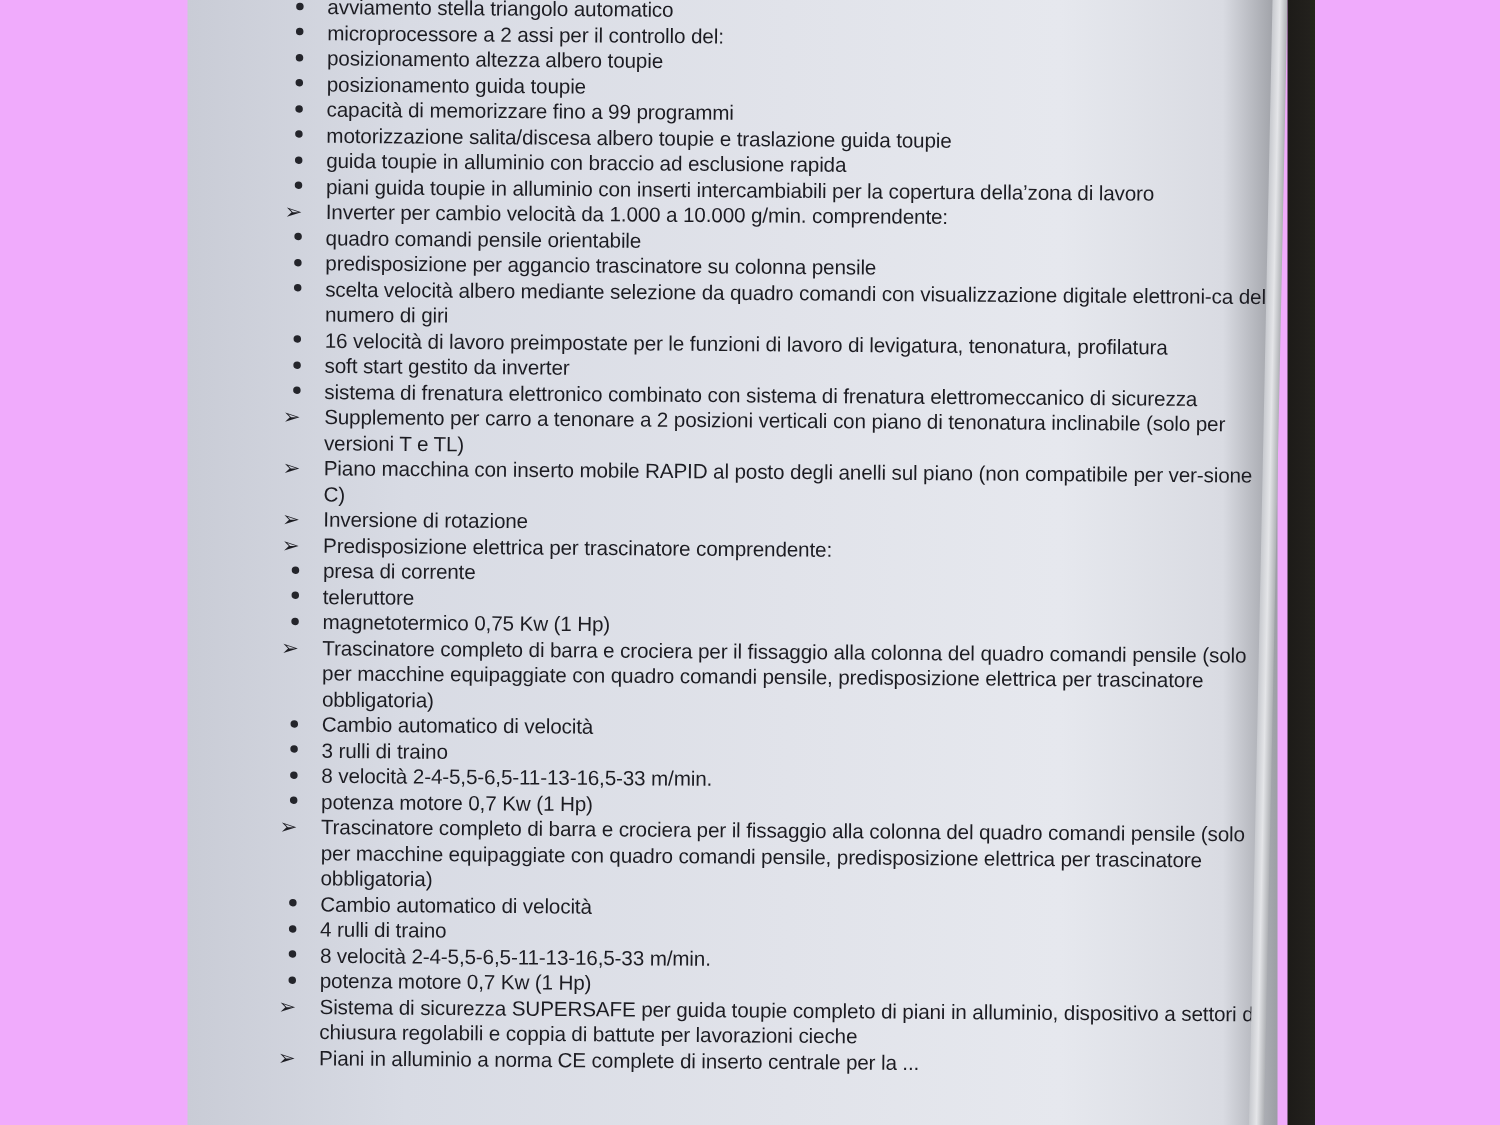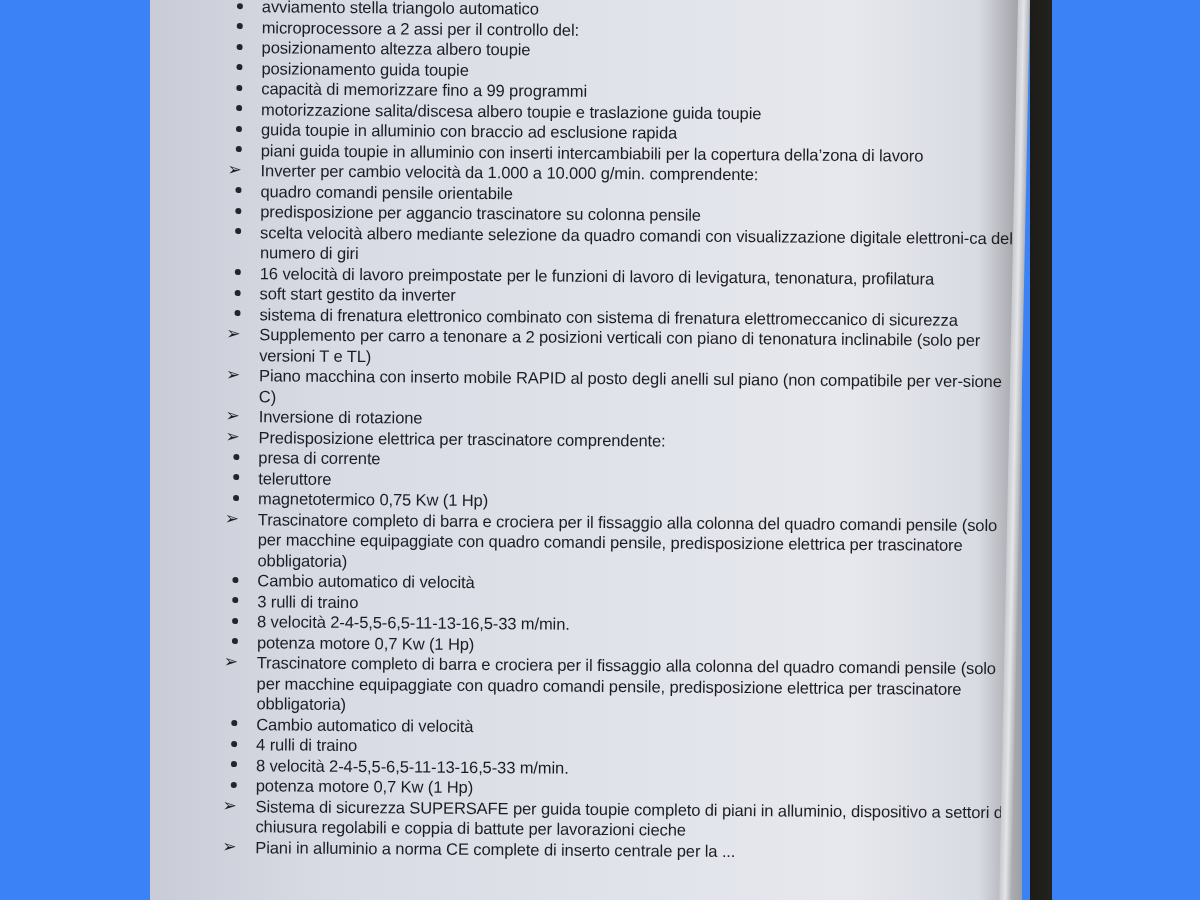--- a/index.html
+++ b/index.html
@@ -7,21 +7,21 @@
       padding: 0;
       width: 1200px;
       height: 900px;
       background: #000000;
       overflow: hidden;
     }
     .stage {
       position: relative;
       width: 1200px;
       height: 900px;
-      background: #3b82f6;
+      background: #f0abfc;
       overflow: hidden;
     }
     .page {
       position: absolute;
       left: 150px;
       top: 0;
       width: 872px;
       height: 900px;
       background: linear-gradient(90deg, #c9ccd6 0%, #d8dbe4 20%, #e1e3ea 55%, #e6e8ee 80%, #d9dbe2 95%, #9c9ea4 100%);
       overflow: hidden;

